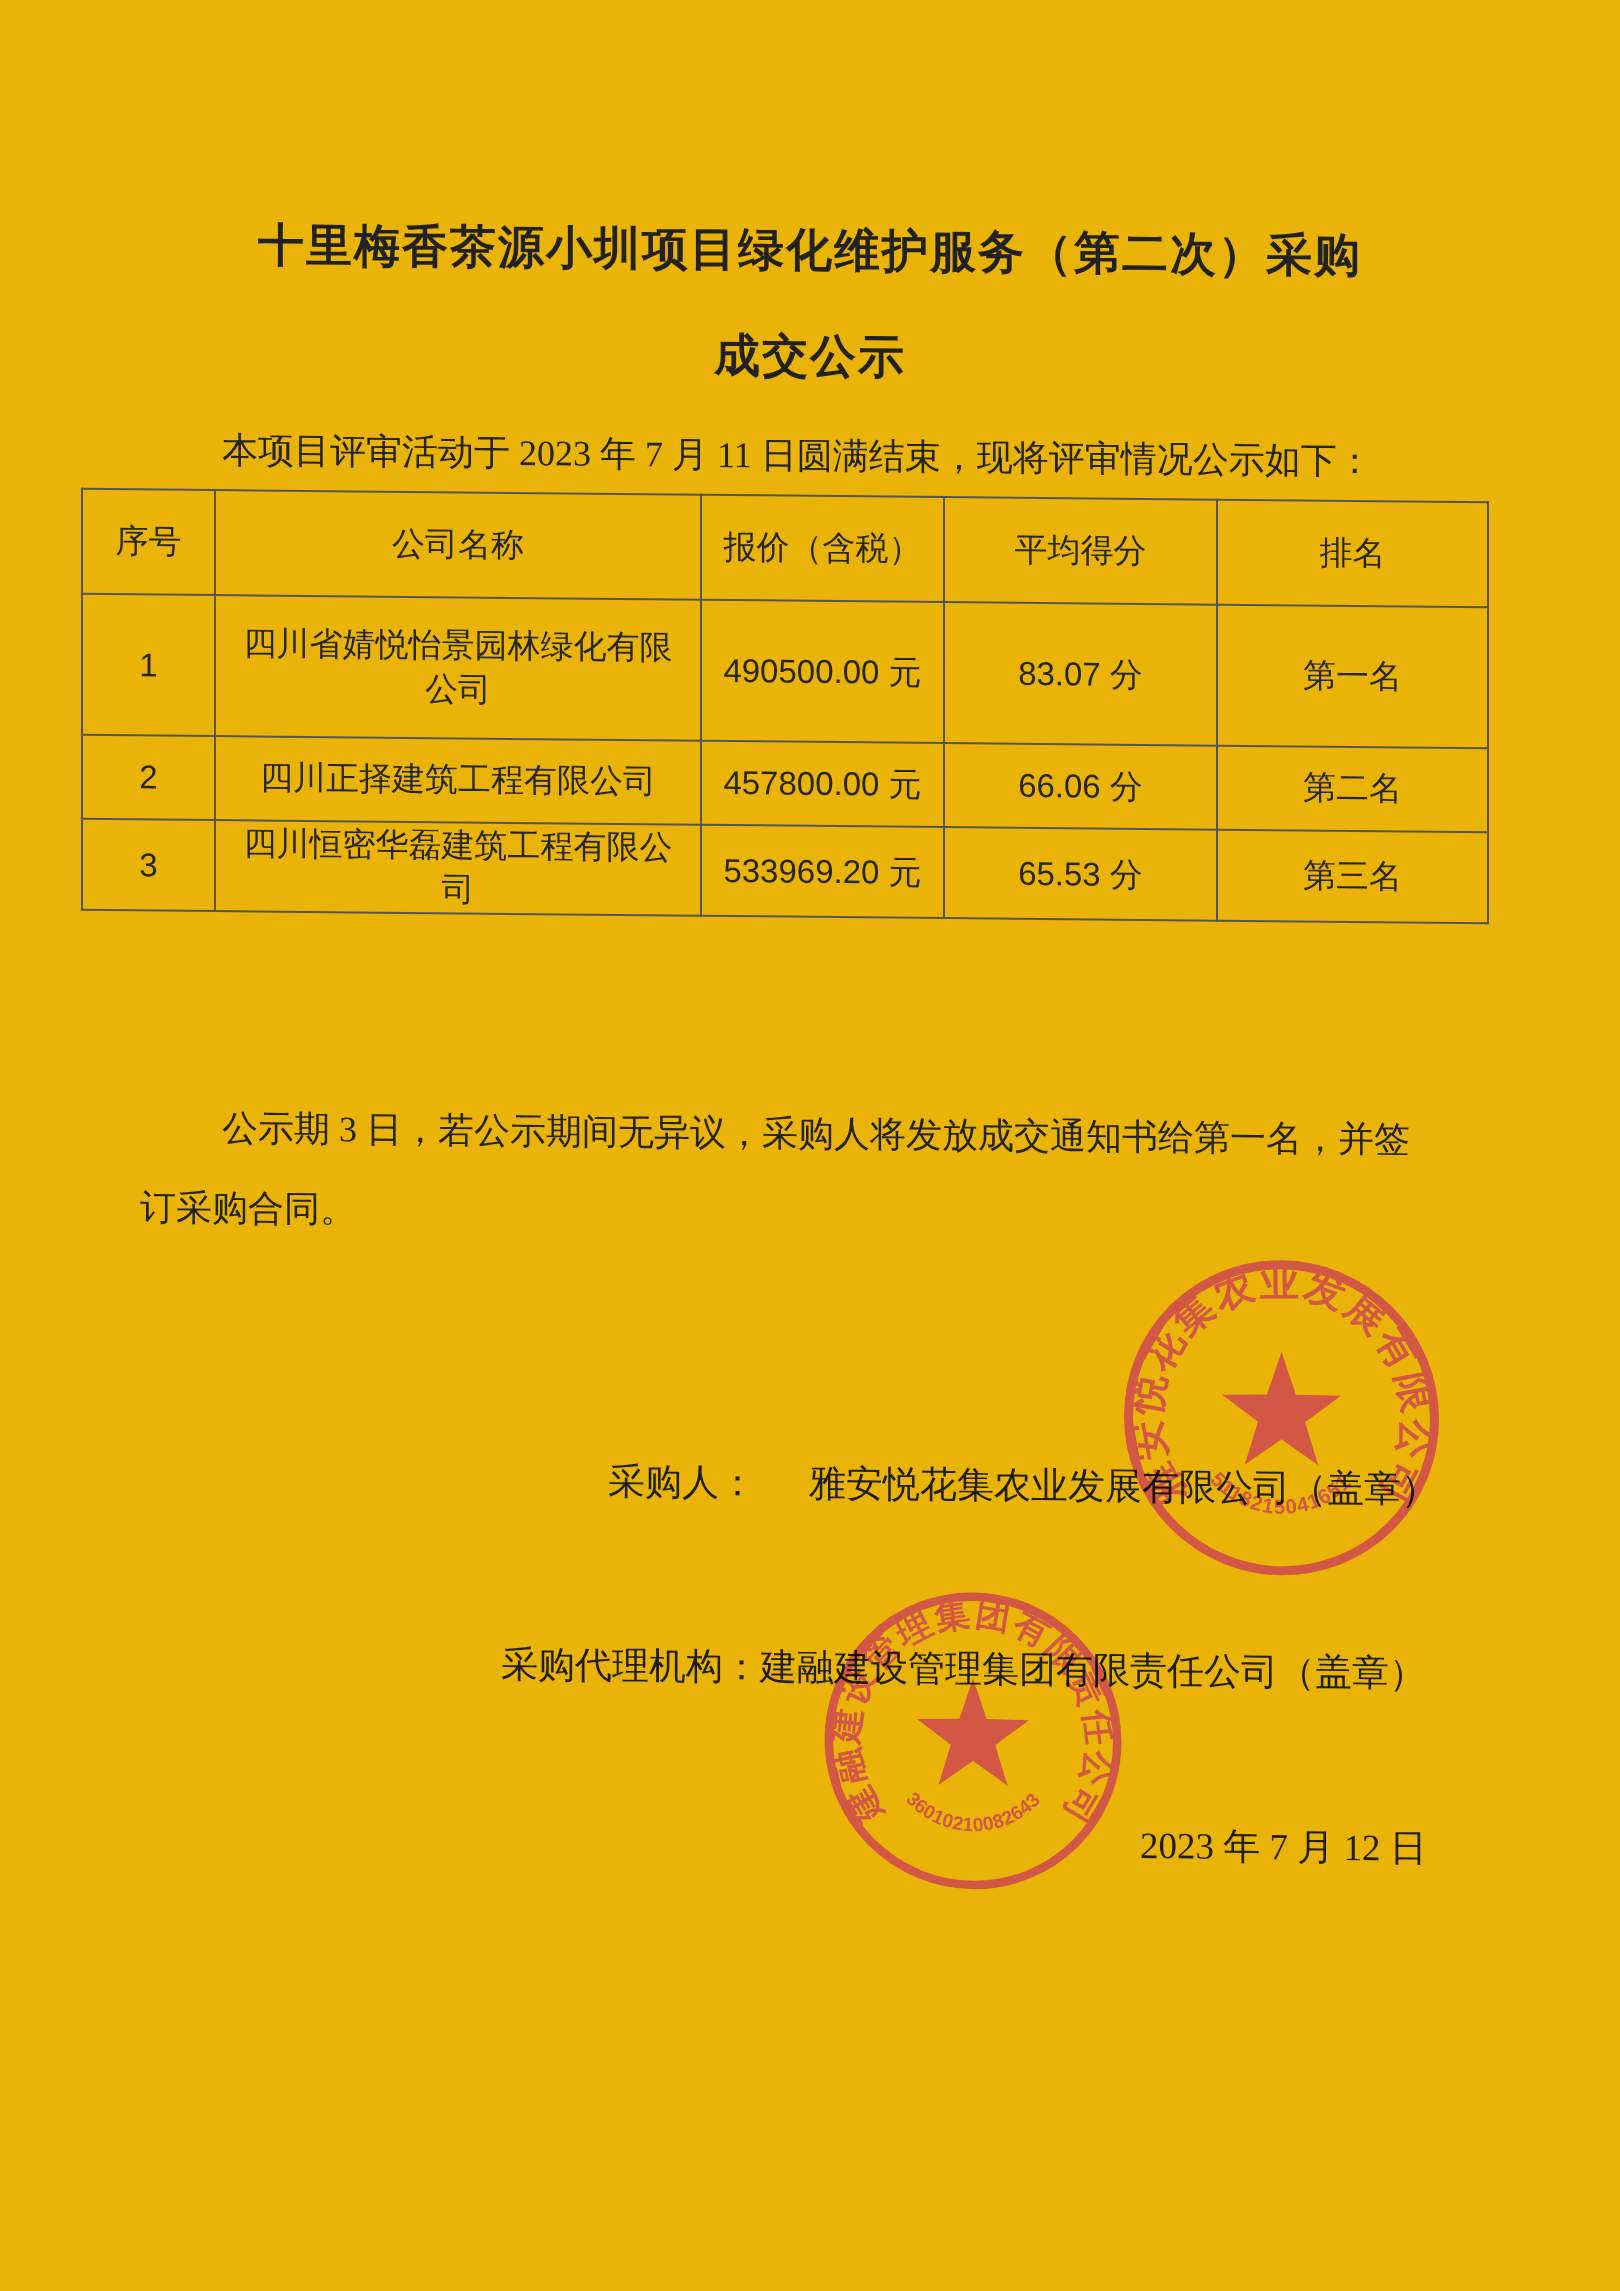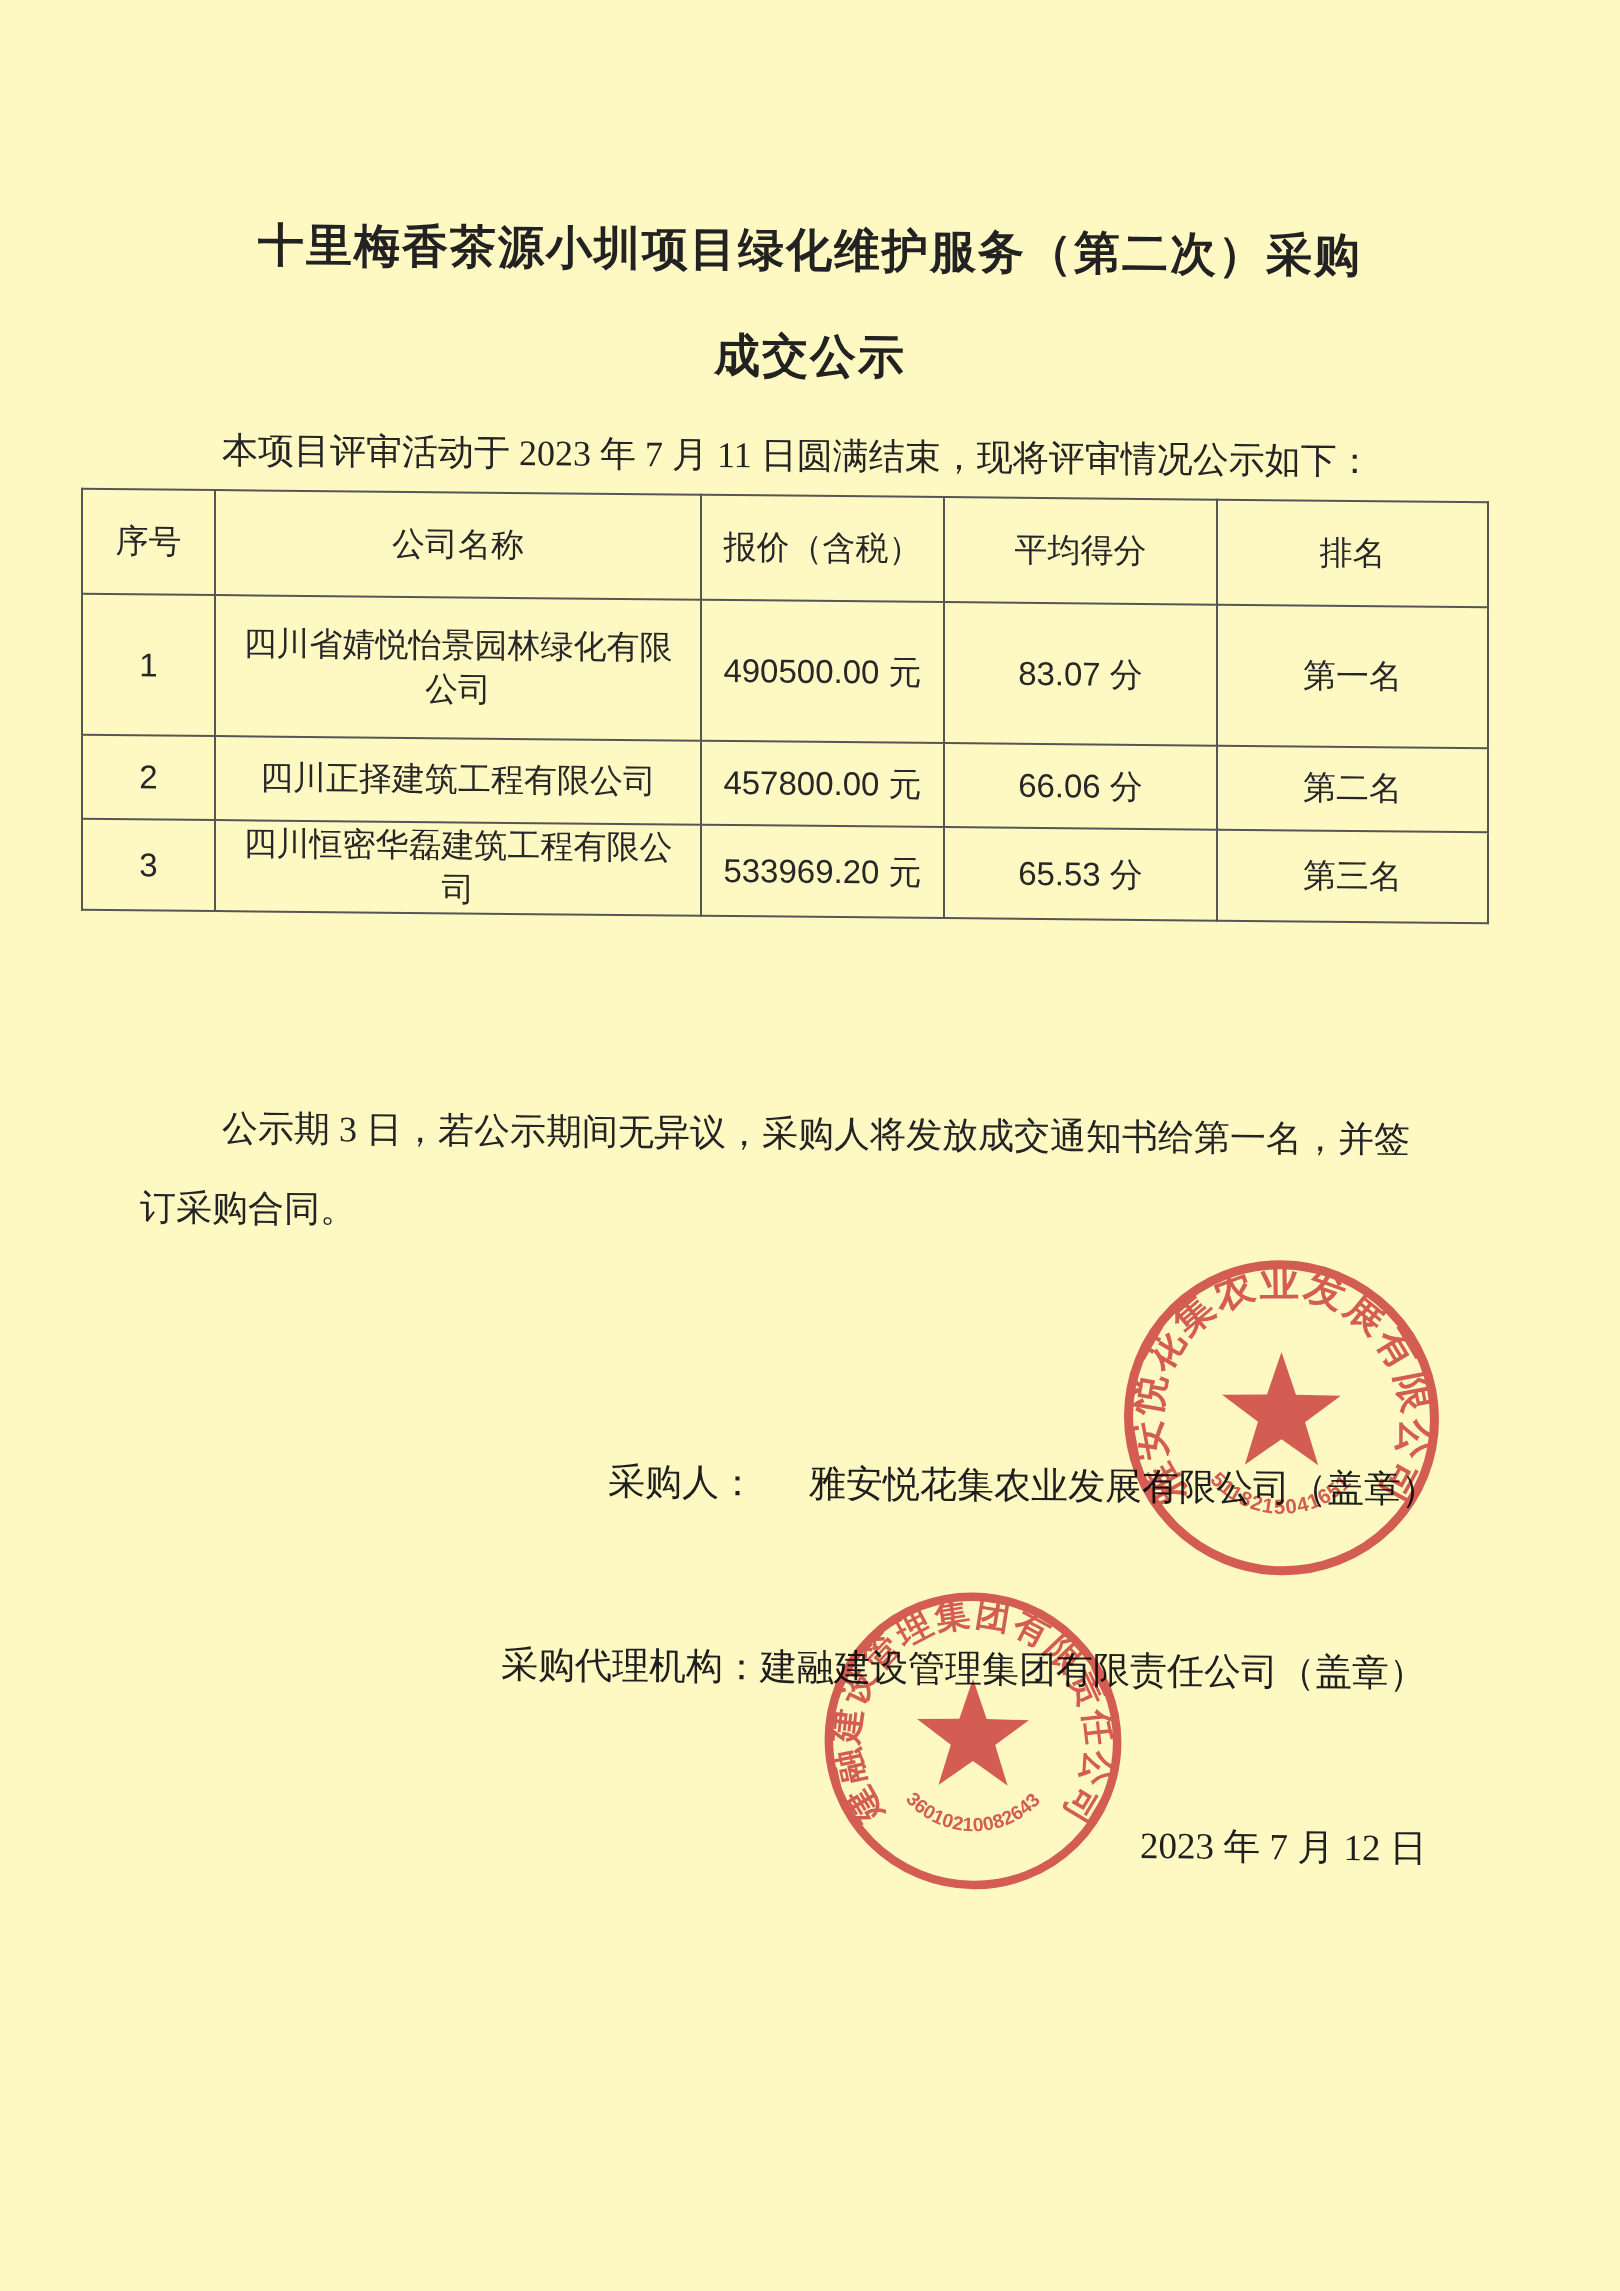--- a/index.html
+++ b/index.html
@@ -1,19 +1,19 @@
 <!DOCTYPE html>
 <html><head>
 <meta charset="utf-8">
 <style>
   html,body{margin:0;padding:0;background:#e8e8e8;}
   .page{
     position:relative;
     width:1620px;height:2292px;
-    background:#fef9c3;
+    background:#eab308;
     overflow:hidden;
     font-family:"Liberation Serif","DejaVu Serif",serif;
     color:#262626;
   }
   
   .sheet{
     position:absolute;inset:0;
     transform:skewY(0.55deg);
     transform-origin:0 0;
   }

